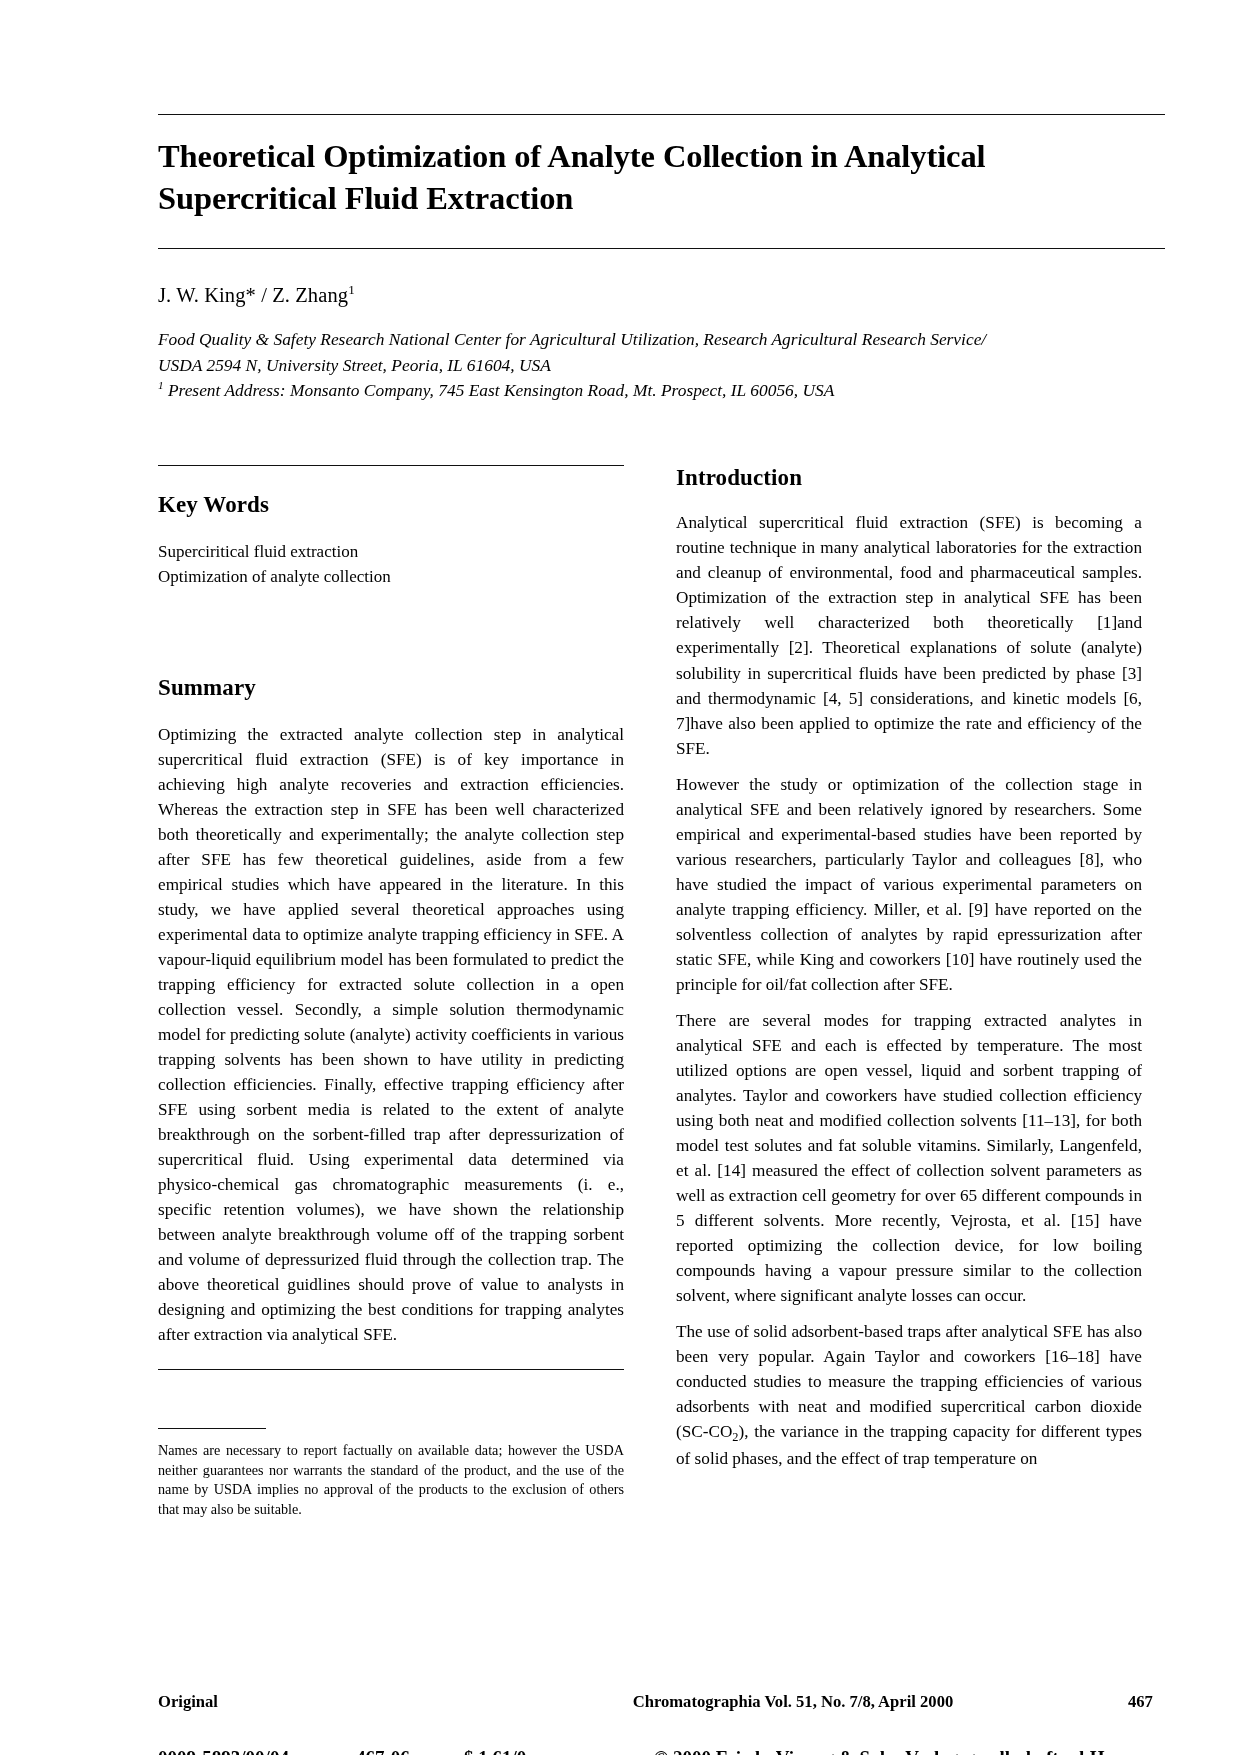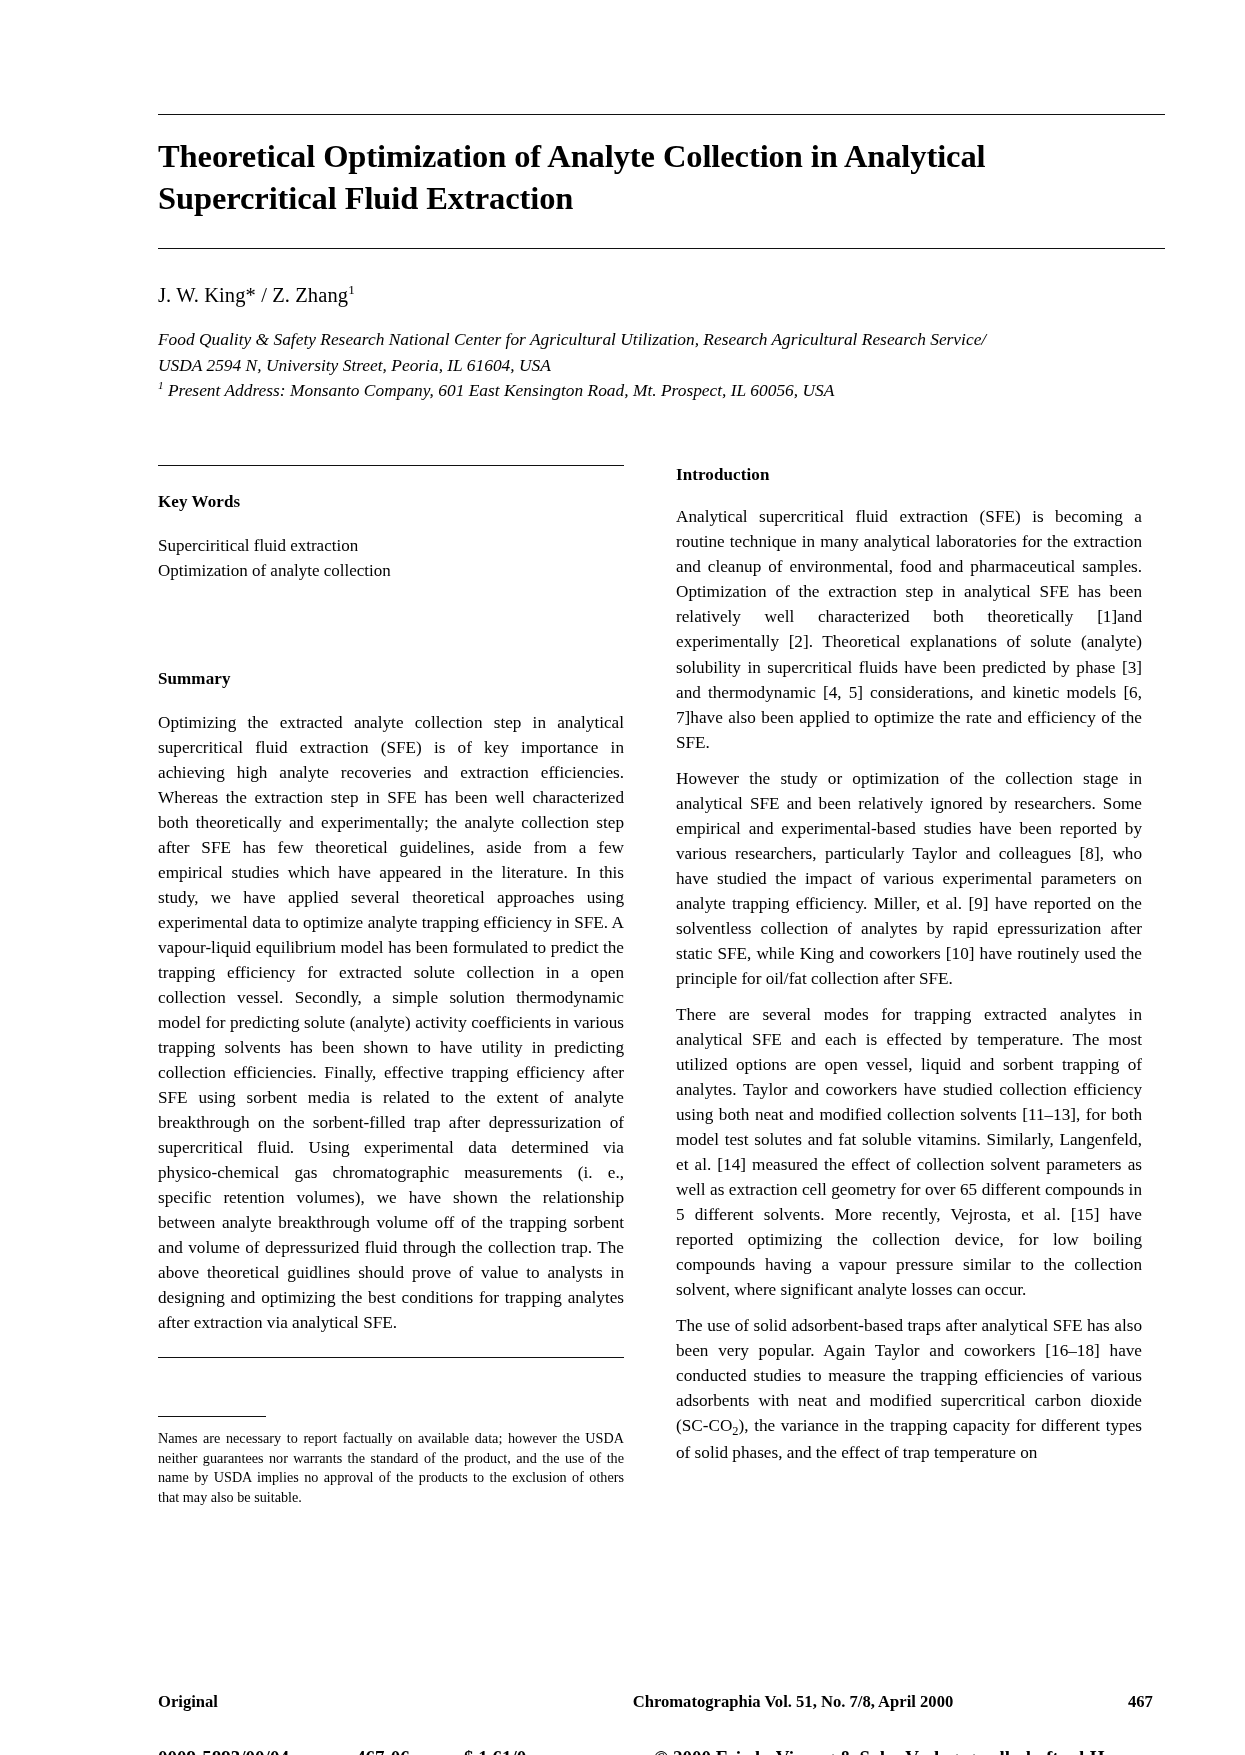--- a/index.html
+++ b/index.html
@@ -87,21 +87,21 @@
     gap: 52px;
   }
   .col-left  { width: 466px; flex: 0 0 466px; position: relative; }
   .col-right { width: 466px; flex: 0 0 466px; position: relative; }
 
   .kw-rule { margin-bottom: 0; }
 
   h2.sec {
     font-family: "Liberation Serif", "DejaVu Serif", serif;
     font-weight: bold;
-    font-size: 17px;
+    font-size: 23px;
     margin: 26px 0 0 0;
     letter-spacing: 0.1px;
   }
   h2.sec.intro-head { margin-top: 0; }
 
   .kw-list {
     font-size: 17px;
     line-height: 1.42;
     margin-top: 22px;
   }
@@ -167,21 +167,21 @@
       <div class="rule-full"></div>
       <h1 class="doc-title">Theoretical Optimization of Analyte Collection in Analytical Supercritical Fluid Extraction</h1>
       <div class="rule-thin rule-after-title"></div>
     </div>
 
     <div class="authors"><span>J. W. King* / Z. Zhang</span><sup>1</sup></div>
 
     <div class="affil">
       <div>Food Quality &amp; Safety Research National Center for Agricultural Utilization, Research Agricultural Research Service/</div>
       <div>USDA 2594 N, University Street, Peoria, IL 61604, USA</div>
-      <div><sup>1</sup><span> Present Address: Monsanto Company, 601 East Kensington Road, Mt. Prospect, IL 60056, USA</span></div>
+      <div><sup>1</sup><span> Present Address: Monsanto Company, 745 East Kensington Road, Mt. Prospect, IL 60056, USA</span></div>
     </div>
 
     <div class="columns">
 
       <div class="col-left">
         <div class="rule-thin kw-rule"></div>
         <h2 class="sec">Key Words</h2>
         <div class="kw-list">
           <div>Superciritical fluid extraction</div>
           <div>Optimization of analyte collection</div>

